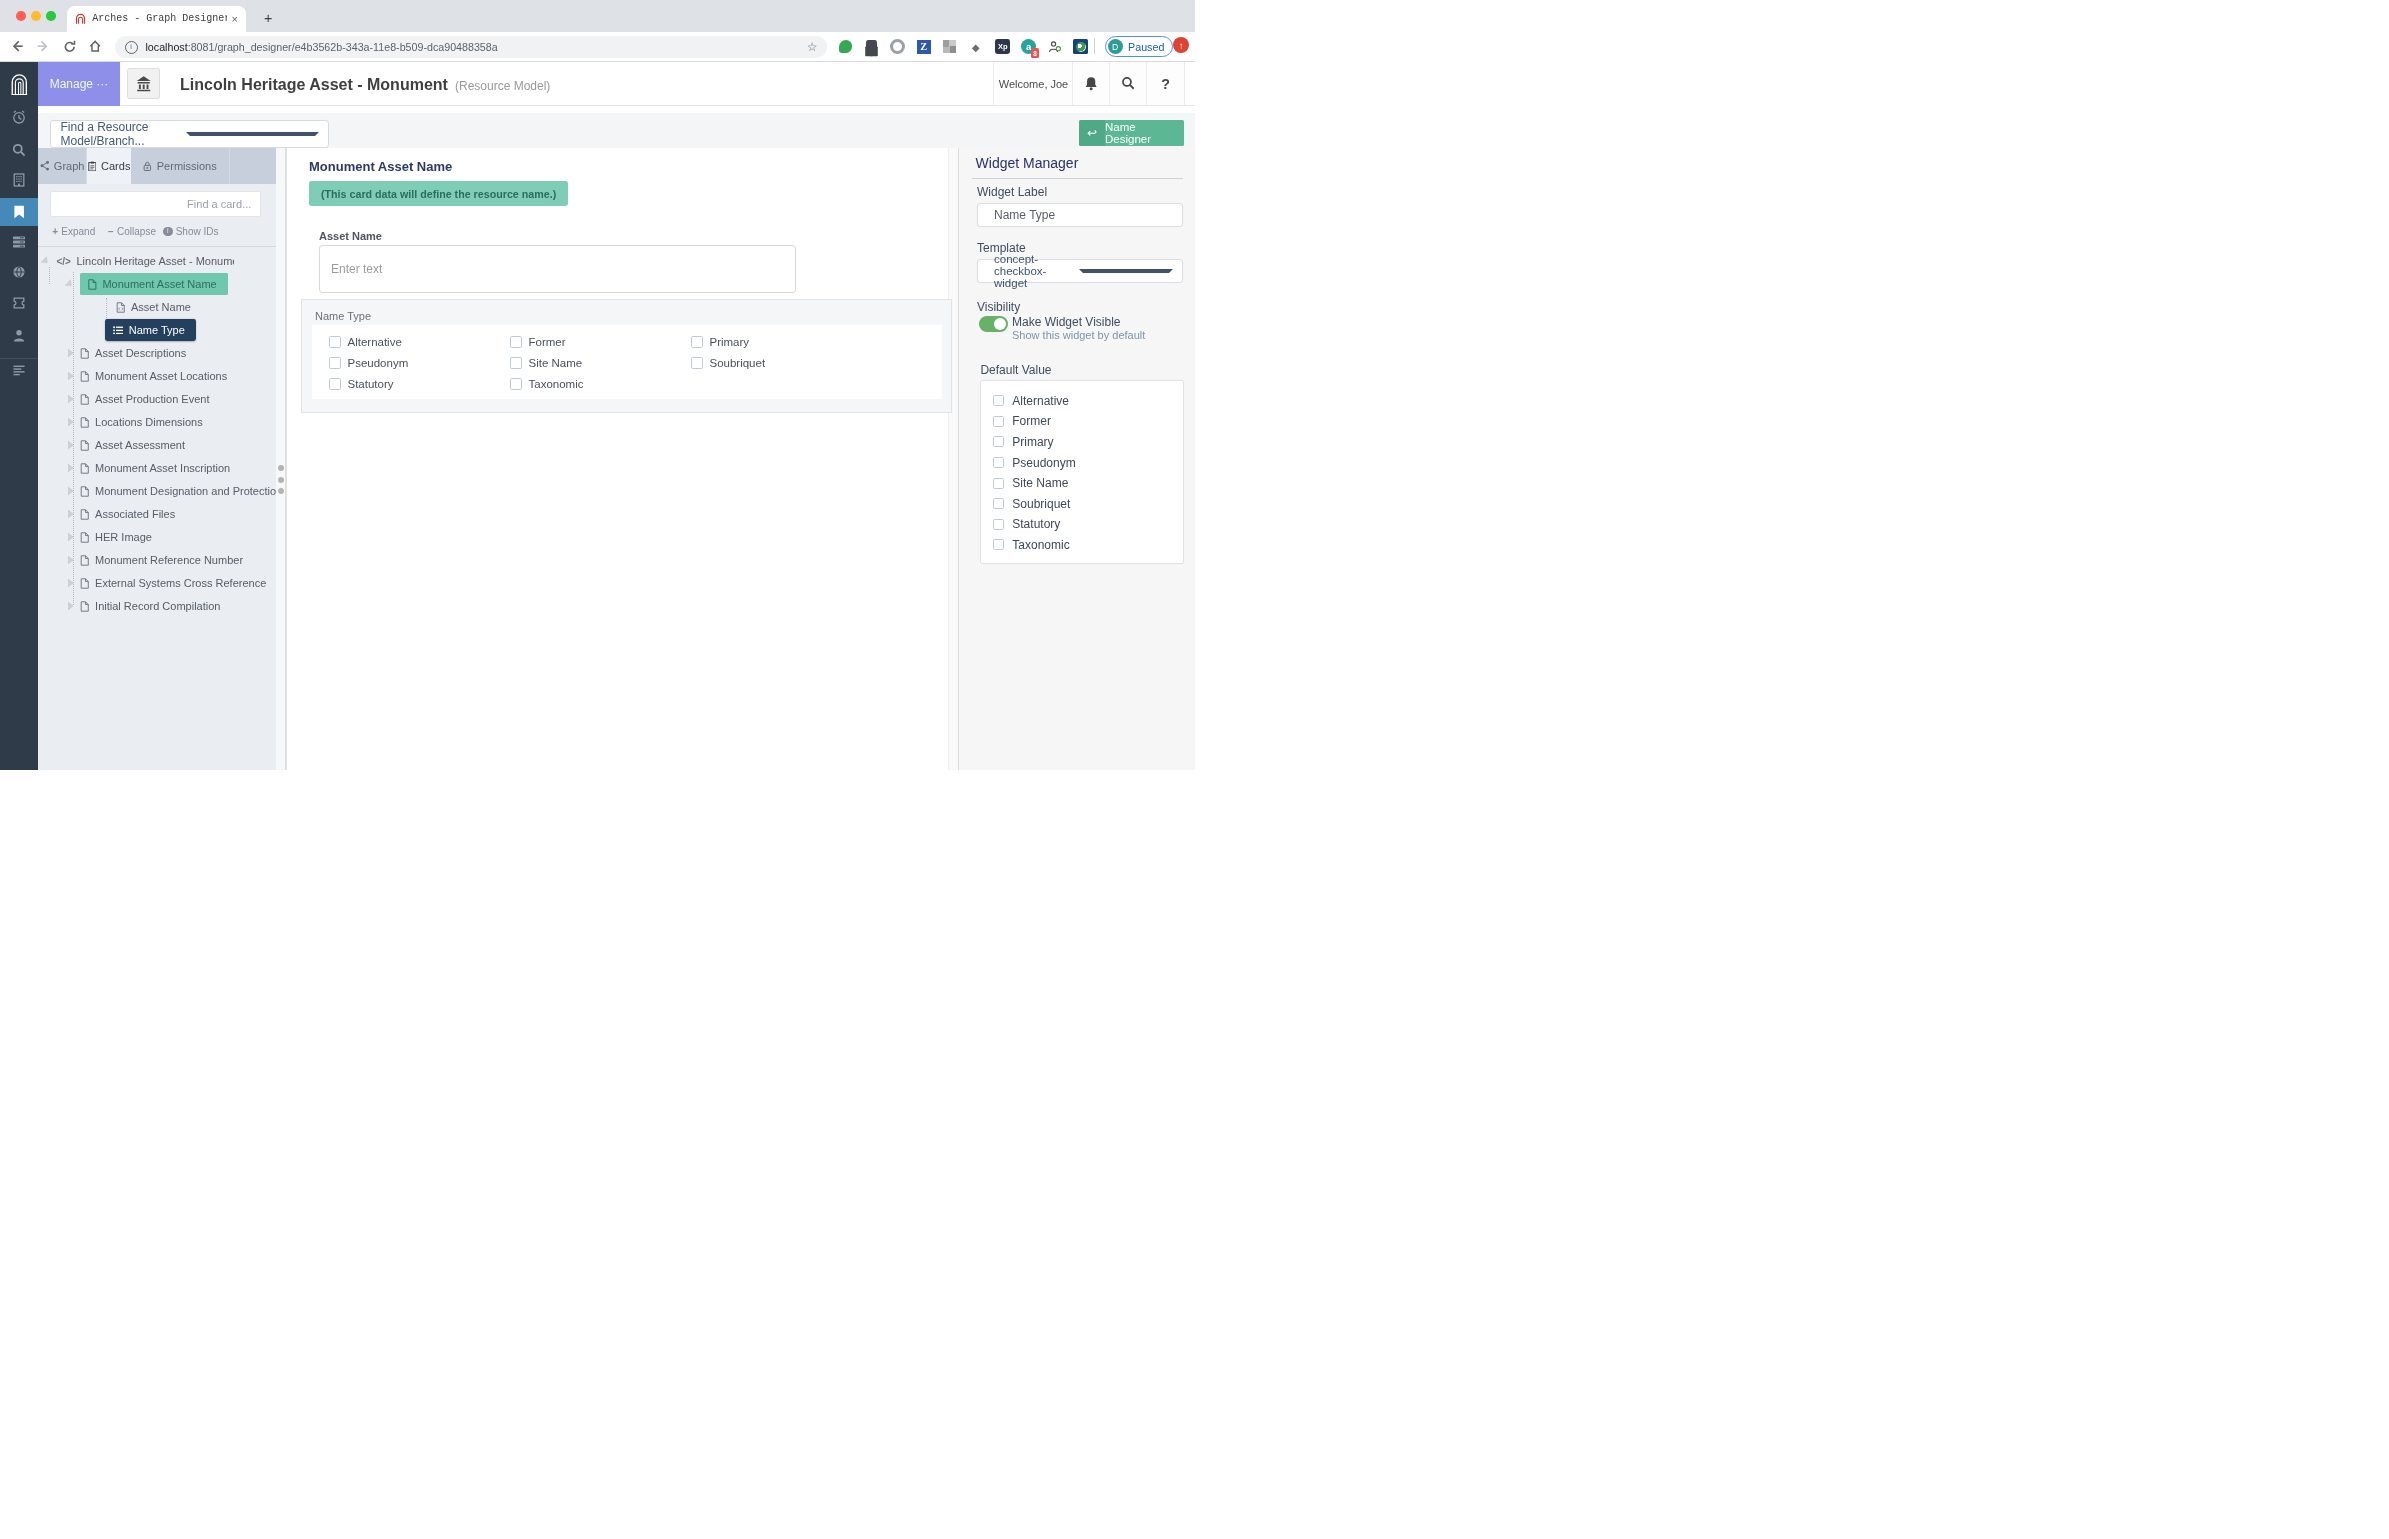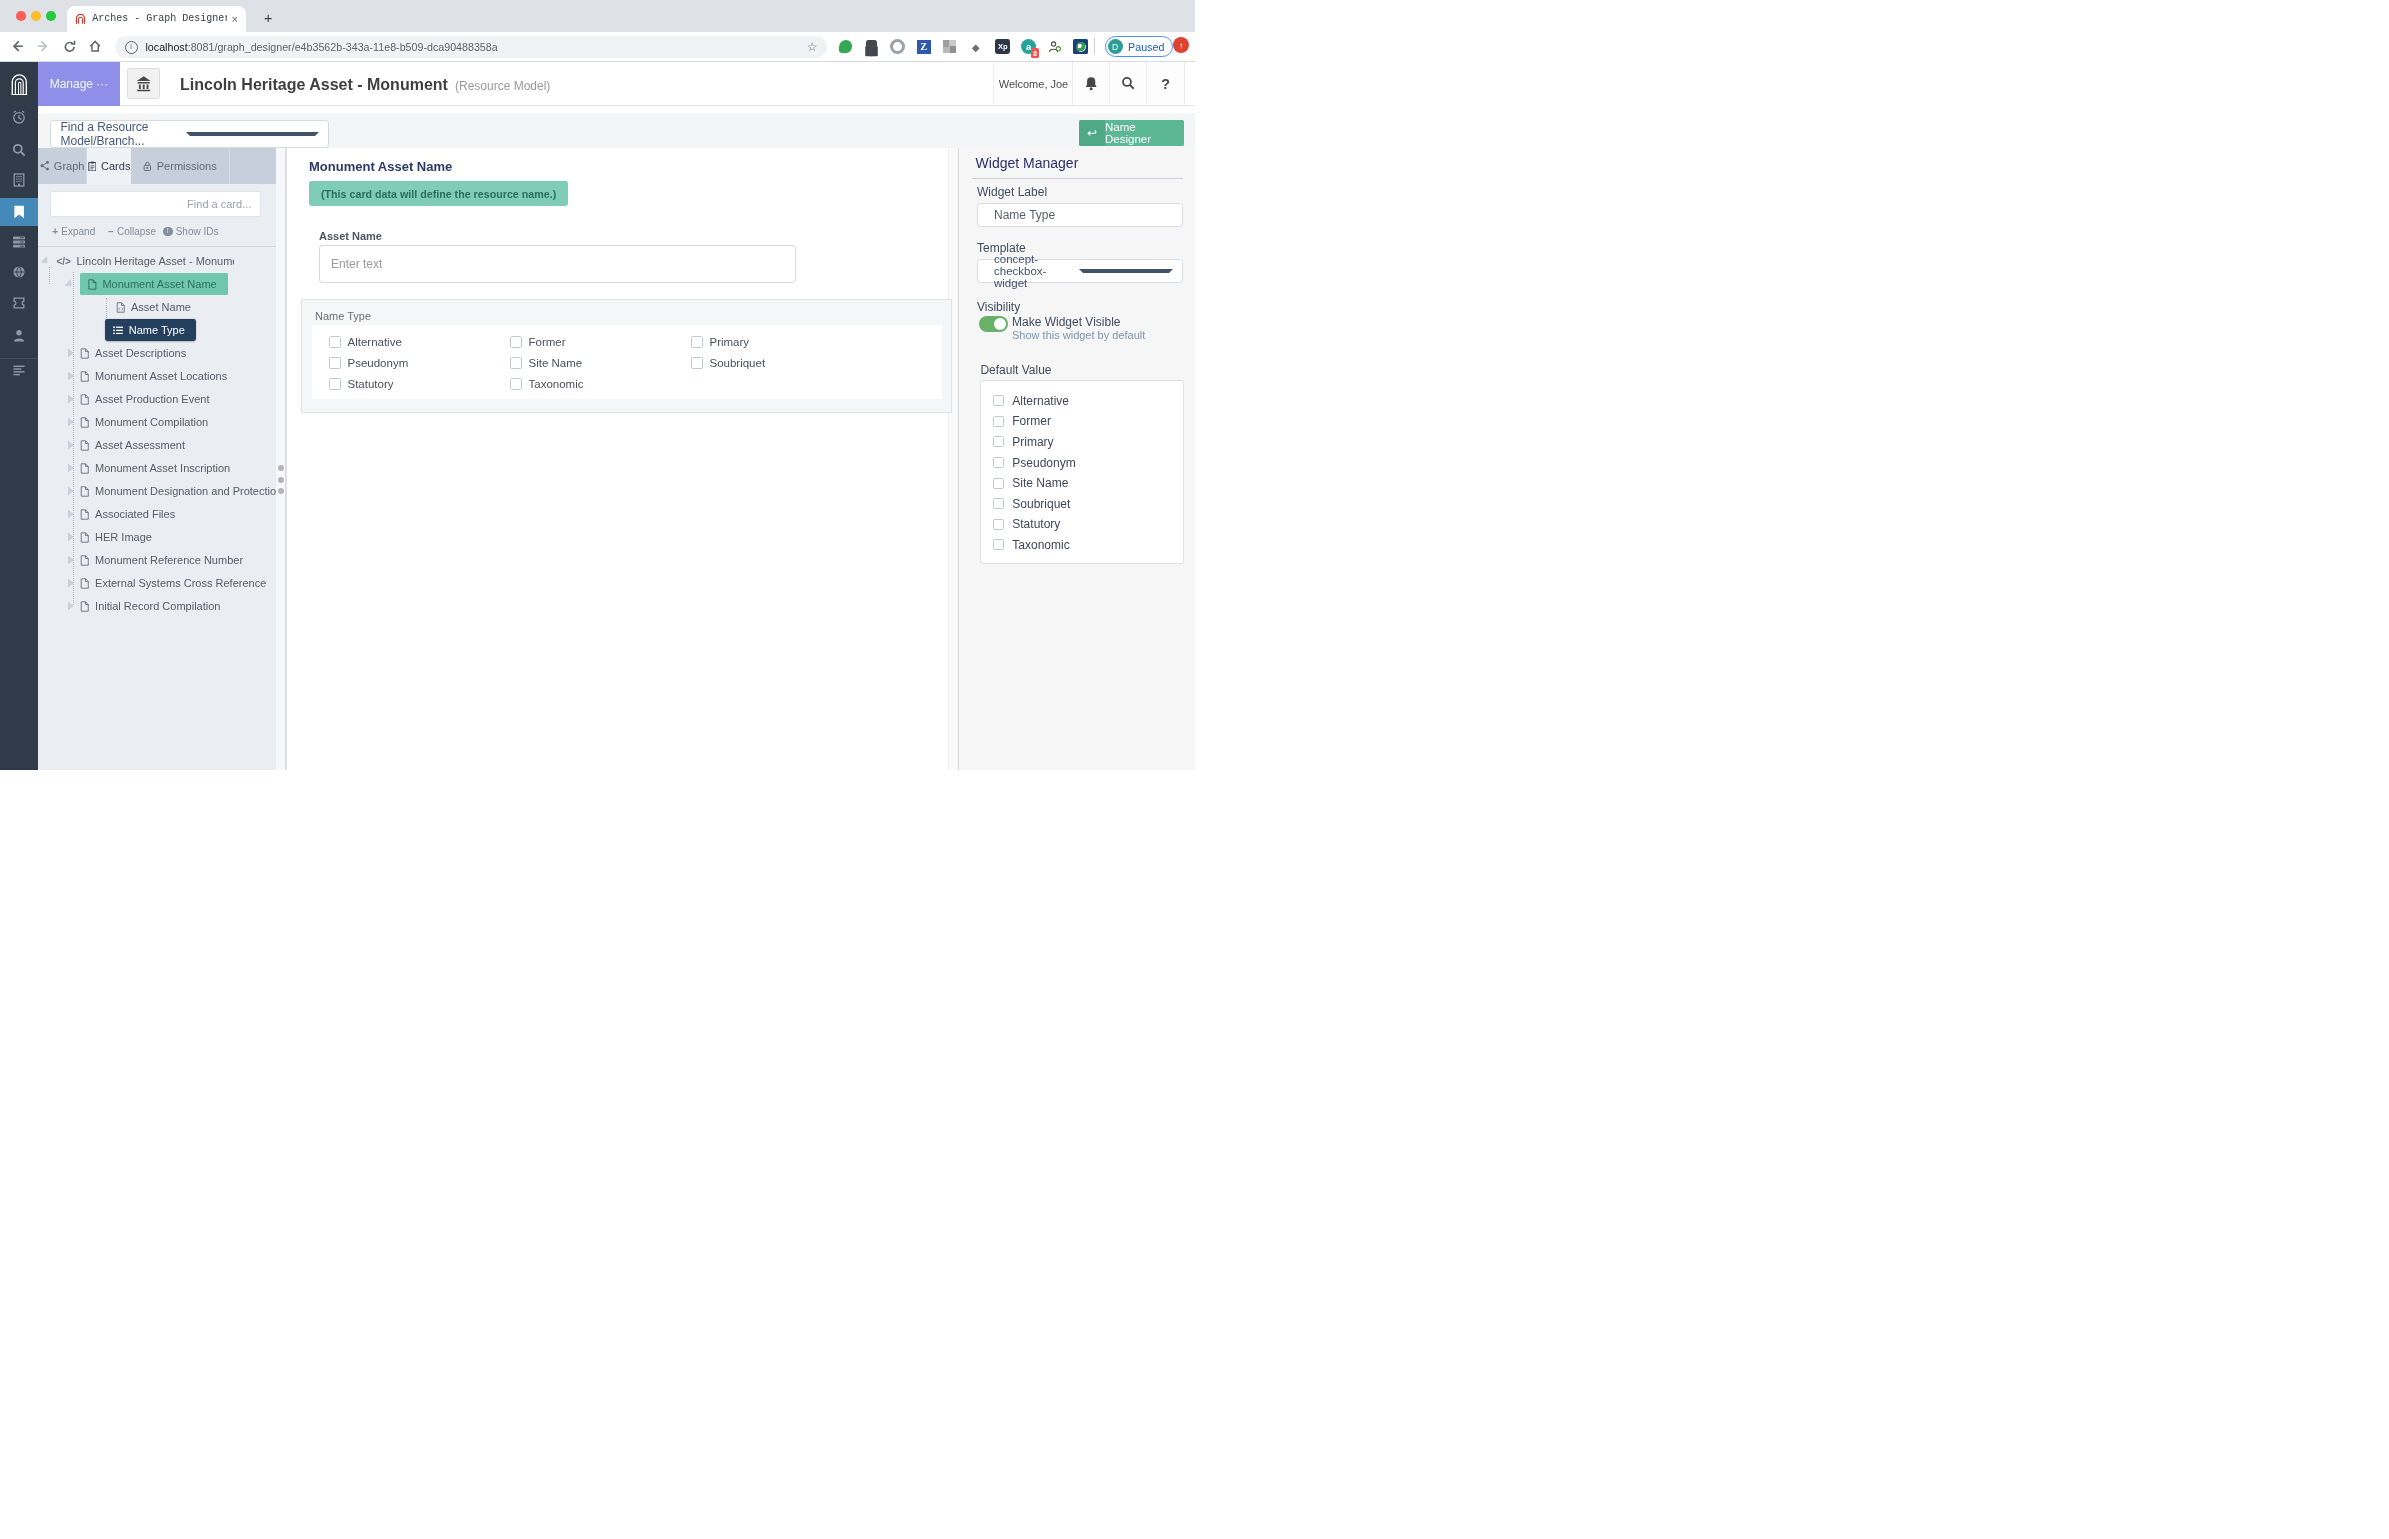--- a/index.html
+++ b/index.html
@@ -82,21 +82,21 @@
   .dotv{position:absolute;border-left:0.8px dotted #b3bac3;width:0;}
   #gutter{position:absolute;left:276px;top:148px;width:9.5px;height:622px;background:#f7f8f9;border-right:0.8px solid #dcdcdc;box-sizing:border-box;}
   #gutter .dot{position:absolute;left:1.6px;width:6.3px;height:6.3px;border-radius:50%;background:#b4b4b4;}
 
   
   #main{position:absolute;left:286px;top:148px;width:672px;height:622px;background:#fff;border-left:0.8px solid #e3e3e3;box-sizing:border-box;}
   #main-scroll{position:absolute;right:0;top:0;width:9.5px;height:622px;background:#fafafa;border-left:0.8px solid #ededed;}
   #card-title{position:absolute;left:22px;top:11px;font-size:13px;font-weight:bold;color:#2c3a67;}
   #card-note{position:absolute;left:22px;top:33px;height:25px;background:#7fccb7;border-radius:2.4px;color:#2c6e5e;font-size:10.7px;font-weight:bold;display:flex;align-items:center;padding:0 12px;}
   #an-label{position:absolute;left:32px;top:82px;font-size:11px;font-weight:bold;color:#4e555e;}
-  #an-input{position:absolute;left:32px;top:97px;width:477px;height:38px;border:0.8px solid #d8d8d8;border-radius:3.2px;padding:0 11px;box-sizing:border-box;font-size:12px;color:#444;outline:none;font-family:"Liberation Sans",sans-serif;background:#fff;}
+  #an-input{position:absolute;left:32px;top:97px;width:477px;height:48px;border:0.8px solid #d8d8d8;border-radius:3.2px;padding:0 11px;box-sizing:border-box;font-size:12px;color:#444;outline:none;font-family:"Liberation Sans",sans-serif;background:#fff;}
   #an-input::placeholder{color:#9b9b9b;}
   #nt-box{position:absolute;left:14.3px;top:151px;width:651px;height:114px;background:#f5f6f7;border:0.8px solid #e2e3e5;box-sizing:border-box;}
   #nt-label{position:absolute;left:12.7px;top:9.5px;font-size:11px;color:#6a7077;}
   #nt-inner{position:absolute;left:9.5px;top:25px;width:630px;height:74px;background:#fff;}
   #nt-grid{position:absolute;left:17.4px;top:7.1px;display:grid;grid-template-columns:181px 181px 181px;grid-auto-rows:20.6px;}
   .opt{display:flex;align-items:center;gap:6.3px;font-size:11.5px;color:#4a515a;}
   .cb{width:12px;height:12px;background:#fff;border:0.8px solid #bfcad6;border-radius:1.6px;flex:none;box-sizing:border-box;}
 
   
   #widget{position:absolute;left:958px;top:148px;width:237px;height:622px;background:#f6f6f7;border-left:0.8px solid #dcdcdc;box-sizing:border-box;}
@@ -454,21 +454,21 @@
           <path d="M6.5 1 V4.5 H10" fill="none" stroke="#6f7680" stroke-width="1.2"></path>
         </svg>
         <span style="margin-left:5.5px">Asset Production Event</span>
       </div>
     <div class="trow" style="top:263px">
         <span class="tri" style="margin-left:30px"></span>
         <svg style="margin-left:7.1px" width="9.5" height="11" viewBox="0 0 11 14">
           <path d="M1 1 h5.5 L10 4.5 V13 H1 z" fill="none" stroke="#6f7680" stroke-width="1.2"></path>
           <path d="M6.5 1 V4.5 H10" fill="none" stroke="#6f7680" stroke-width="1.2"></path>
         </svg>
-        <span style="margin-left:5.5px">Monument Compilation</span>
+        <span style="margin-left:5.5px">Locations Dimensions</span>
       </div>
     <div class="trow" style="top:286px">
         <span class="tri" style="margin-left:30px"></span>
         <svg style="margin-left:7.1px" width="9.5" height="11" viewBox="0 0 11 14">
           <path d="M1 1 h5.5 L10 4.5 V13 H1 z" fill="none" stroke="#6f7680" stroke-width="1.2"></path>
           <path d="M6.5 1 V4.5 H10" fill="none" stroke="#6f7680" stroke-width="1.2"></path>
         </svg>
         <span style="margin-left:5.5px">Asset Assessment</span>
       </div>
     <div class="trow" style="top:309px">

